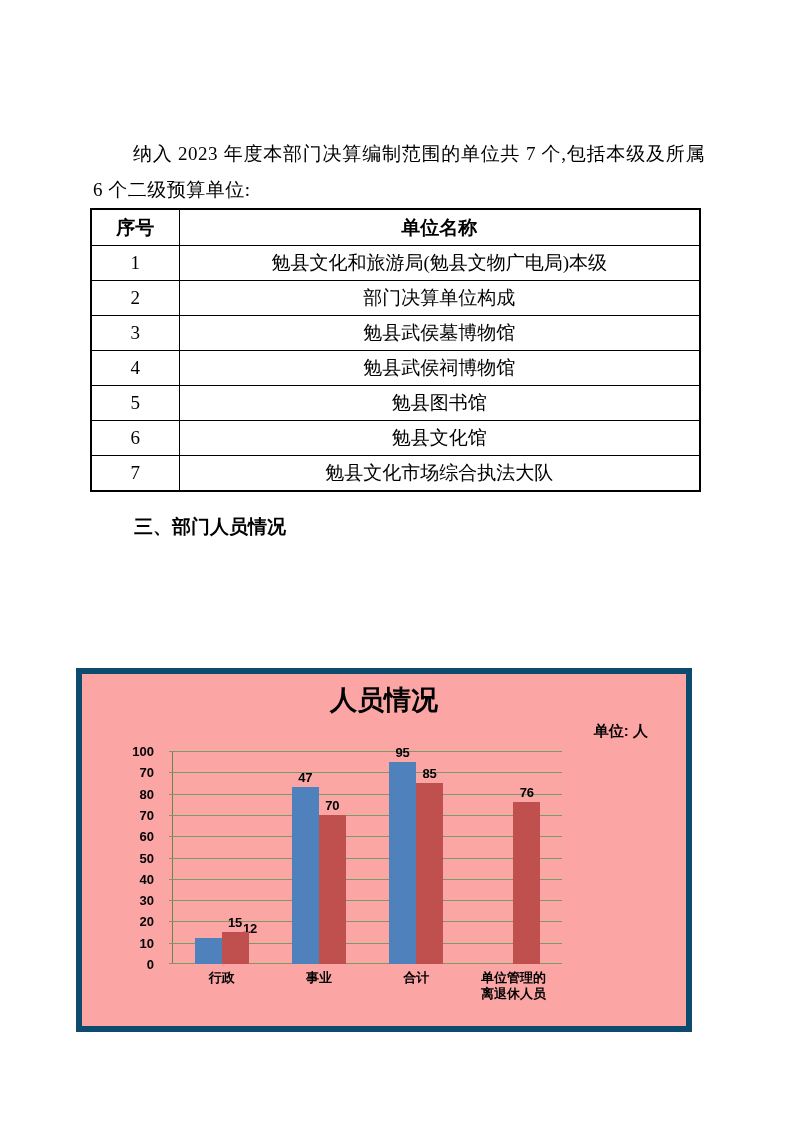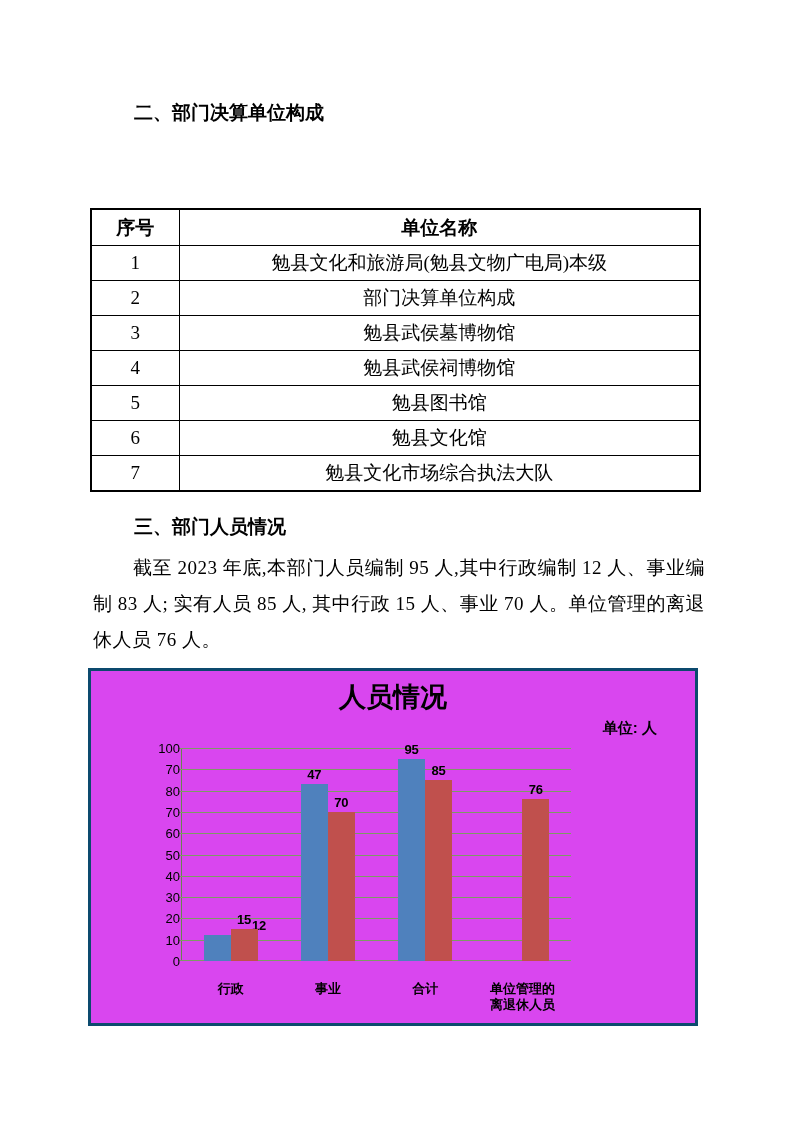--- a/index.html
+++ b/index.html
@@ -25,64 +25,64 @@
     border:1px solid #000; height:34px; text-align:center; vertical-align:middle;
     padding:0;
   }
   .unit-table { border:2px solid #000; }
   .unit-table th {
     font-family:"Liberation Sans", sans-serif; font-weight:bold; height:35px;
   }
   .col-no { width:88px; }
   
   .chart {
-    position:absolute; left:88px; top:668px; width:604px; height:352px;
-    background:#d946ef; border:3px solid #0c4a6e;
+    position:absolute; left:76px; top:668px; width:604px; height:352px;
+    background:#fca5a5; border:6px solid #0c4a6e;
     font-family:"Liberation Sans", sans-serif;
   }
   .chart-title {
     position:absolute; left:0; right:0; top:8px; text-align:center;
     font-weight:bold; font-size:27px; color:#000;
   }
   .chart-unit {
     position:absolute; right:38px; top:48px; font-weight:bold; font-size:15px;
   }
   .plot {
     position:absolute; left:90px; top:77px; width:389px; height:213px;
     border-left:1px solid #6b8253;
   }
   .gridline {
     position:absolute; left:-4px; height:1px; background:#7e9a64;
   }
   .ylabel {
-    position:absolute; right:100%; margin-right:2px; transform:translateY(-50%);
-    font-weight:normal; font-size:13px; white-space:nowrap;
+    position:absolute; right:100%; margin-right:19px; transform:translateY(-50%);
+    font-weight:bold; font-size:13px; white-space:nowrap;
   }
   .bar { position:absolute; bottom:0; width:27px; }
   .bar-label {
     position:absolute; transform:translateX(-50%);
     font-weight:bold; font-size:13px; white-space:nowrap;
   }
   .cat-label {
-    position:absolute; top:100%; margin-top:20px; transform:translateX(-50%);
+    position:absolute; top:100%; margin-top:6px; transform:translateX(-50%);
     text-align:center; font-weight:bold; font-size:13px; line-height:16px;
     white-space:nowrap;
   }
   .legend { position:absolute; left:520px; top:168px; }
   .legend-item { display:flex; align-items:center; margin-bottom:8px; }
   .legend-swatch { width:11px; height:11px; margin-right:6px; flex:0 0 auto; }
   .legend-label { font-weight:bold; font-size:13px; white-space:nowrap; }
 </style>
 </head>
 <body>
 
 <div class="page">
 
-  <div class="sec-heading" style="top:100px;">二、部门决算单位构成</div>
 
+  <div class="para" style="top:136px;">纳入 2023 年度本部门决算编制范围的单位共 7 个,包括本级及所属 6 个二级预算单位:</div>
 
   <table class="unit-table">
     <colgroup>
         <col class="col-no">
         <col>
       </colgroup>
     <thead>
       <tr>
         <th>序号</th>
         <th>单位名称</th>
@@ -115,21 +115,20 @@
         </tr>
         <tr>
           <td>7</td>
           <td>勉县文化市场综合执法大队</td>
         </tr>
       </tbody>
   </table>
 
   <div class="sec-heading" style="top:514px;">三、部门人员情况</div>
 
-  <div class="para" style="top:550px;">截至 2023 年底,本部门人员编制 95 人,其中行政编制 12 人、事业编制 83 人; 实有人员 85 人, 其中行政 15 人、事业 70 人。单位管理的离退休人员 76 人。</div>
 
   <div class="chart">
     <div class="chart-title">人员情况</div>
     <div class="chart-unit">单位: 人</div>
     <div class="plot" id="plot">
         <div class="gridline" style="top: 212px; width: 393px; background: rgb(126, 154, 100);"></div>
         <div class="ylabel" style="top: 213px;">0</div>
         <div class="gridline" style="top: 191.7px; width: 393px; background: rgb(126, 154, 100);"></div>
         <div class="ylabel" style="top: 191.7px;">10</div>
         <div class="gridline" style="top: 170.4px; width: 393px; background: rgb(126, 154, 100);"></div>

